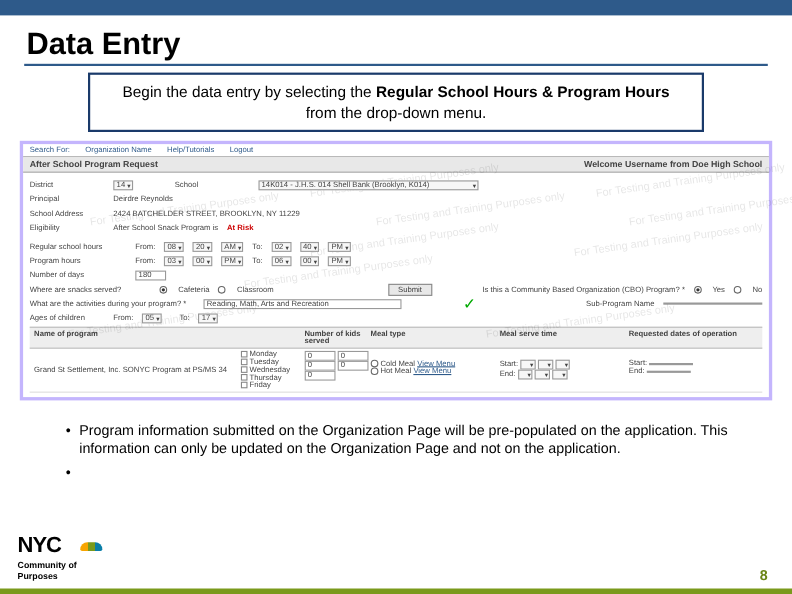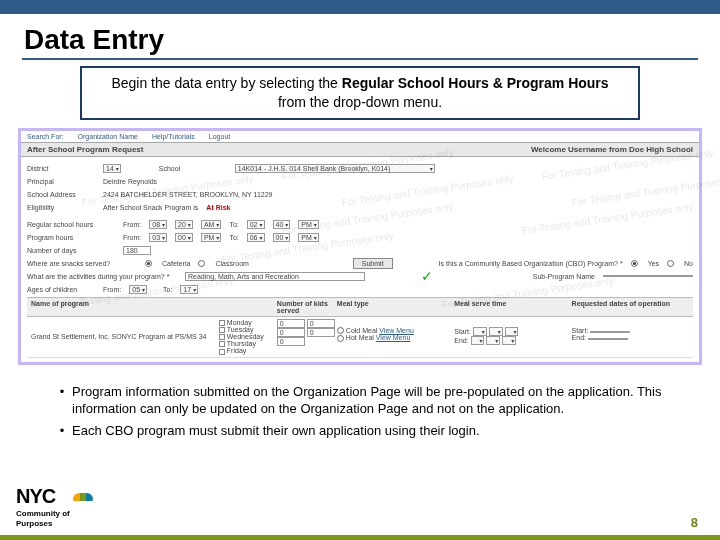--- a/index.html
+++ b/index.html
@@ -195,21 +195,20 @@
   </div>
 </div>
 
 <div class="bullets">
   <div class="bl">
       <div class="bm">•</div>
       <div>Program information submitted on the Organization Page will be pre-populated on the application.  This information can only be updated on the Organization Page and not on the application.</div>
     </div>
   <div class="bl">
       <div class="bm">•</div>
-      <div>Each CBO program must submit their own application using their login.</div>
     </div>
 </div>
 
 <div class="nyc-logo">
   <div class="row1">
     <span class="nyc-txt">NYC</span>
     <span class="nyc-leaf"></span>
   </div>
   <div class="nyc-sub">Community of</div>
   <div class="nyc-sub">Purposes</div>

